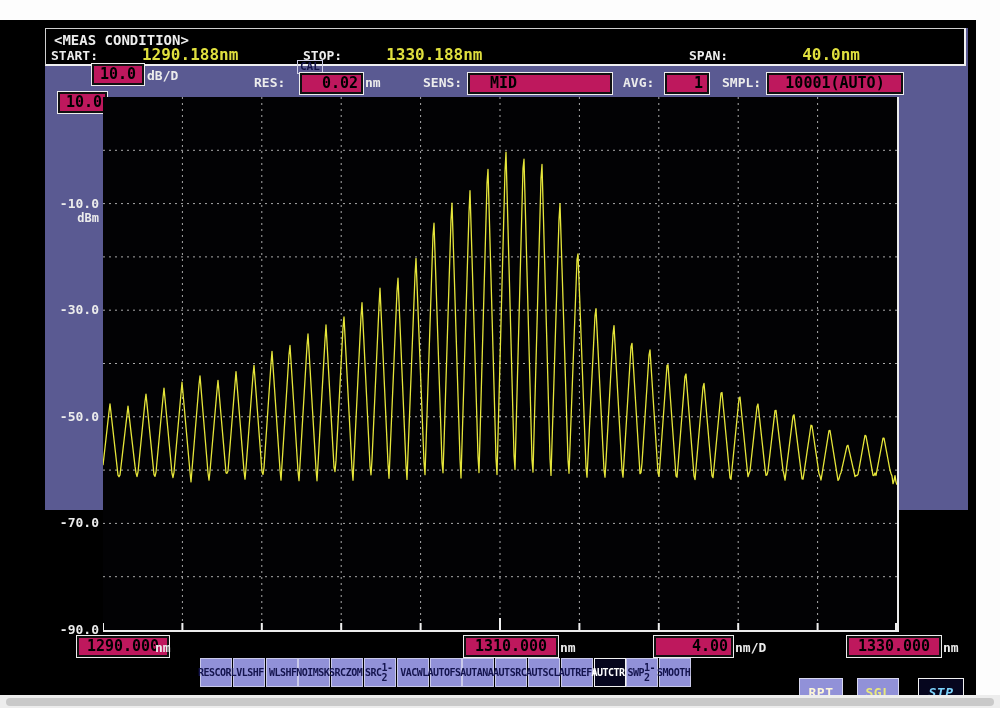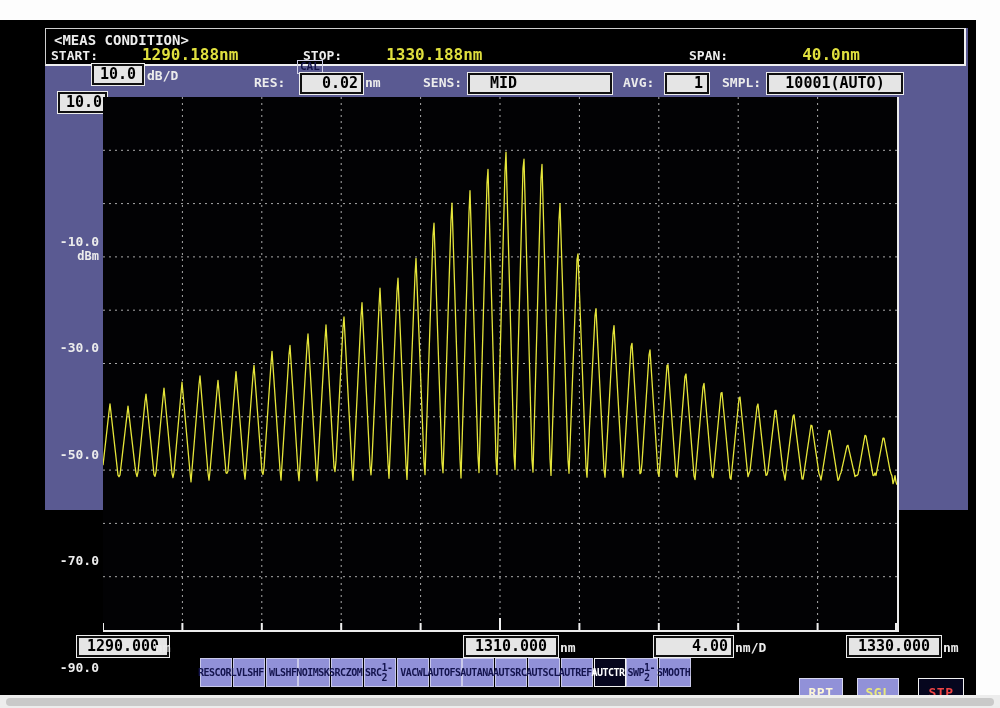--- a/index.html
+++ b/index.html
@@ -16,35 +16,35 @@
   .badge{font-size:13px;font-weight:bold;border:1px solid;padding:0 3px;line-height:14px;}
   .hline2{position:absolute;left:0;top:16px;width:100%;height:19px;}
   .hgroup{position:absolute;display:flex;align-items:baseline;gap:44px;}
   .hlabel{font-size:13px;font-weight:bold;color:#ededed;}
   .hvalue{font-size:16px;font-weight:bold;color:var(--value-yellow,#dfdf3e);}
   .hg0{left:5px;} .hg1{left:257px;} .hg2{left:430px;} .hg3{left:643px;}
   .hg3 .hvalue{margin-left:30px;}
 
   
   .slabel{position:absolute;font-size:13px;font-weight:bold;color:#ececec;}
-  .box{position:absolute;background:#e5e5e5;color:#000;border:2px solid #101010;
+  .box{position:absolute;background:#be185d;color:#000;border:2px solid #101010;
        box-shadow:0 0 0 1px #ededed;font-weight:bold;font-size:15px;line-height:17px;}
   .cal{position:absolute;left:252px;top:32px;font-size:11px;font-weight:bold;color:#15154a;
        border:1px solid #cfcfe6;padding:0 2px;line-height:12px;}
 
   
   .refbox{left:13px;top:64px;width:42px;height:17px;text-align:right;padding-right:3px;}
   .reflabel{position:absolute;left:62px;top:71px;font-size:12px;font-weight:bold;color:#e6e6e6;}
   .plot{position:absolute;left:58px;top:69px;width:794px;height:533px;background:#020204;
         border-right:2px solid #ececec;border-bottom:2px solid #ececec;}
   svg{display:block;}
   .grid{stroke:var(--grid,#c8c8c8);stroke-width:1;stroke-dasharray:2 4;opacity:.85;}
   .tick{stroke:#f0f0f0;stroke-width:2;}
   .trace{fill:none;stroke:var(--trace,#e6e63a);stroke-width:1.3;stroke-linejoin:round;}
-  .ylab{position:absolute;left:2px;width:52px;text-align:right;font-size:13px;font-weight:bold;color:#ececec;margin-top:38px;}
+  .ylab{position:absolute;left:2px;width:52px;text-align:right;font-size:13px;font-weight:bold;color:#ececec;}
   .yunit{font-size:12px;}
 
   
   .xaxis-box{height:17px;text-align:center;}
   .xb0{left:32px;top:608px;width:88px;}
   .xb1{left:419px;top:608px;width:90px;}
   .xb2{left:609px;top:608px;width:72px;text-align:right;padding-right:3px;}
   .xb3{left:802px;top:608px;width:90px;}
   .xunit{position:absolute;font-size:13px;font-weight:bold;color:#ececec;top:612px;}
   .xu0{left:110px;} .xu1{left:515px;} .xu2{left:690px;} .xu3{left:898px;}
@@ -211,21 +211,21 @@
           <div class="skey" style="left: 581.4px;">
             <span>SWP</span>
             <span>1-2</span>
           </div>
           <div class="skey" style="left: 614.2px;">
             <span>SMO</span>
             <span>OTH</span>
           </div>
           <div class="akey" style="left: 754px; width: 42px; background: rgb(145, 145, 216); color: rgb(253, 246, 216); border-color: rgb(216, 216, 240);">RPT</div>
           <div class="akey" style="left: 812px; width: 40px; background: rgb(145, 145, 216); color: rgb(233, 233, 122); border-color: rgb(216, 216, 240);">SGL</div>
-          <div class="akey" style="left: 873px; width: 44px; background: rgb(6, 6, 30); color: #ef4444; border-color: rgb(242, 242, 242);">STP</div>
+          <div class="akey" style="left: 873px; width: 44px; background: rgb(6, 6, 30); color: #7dd3fc; border-color: rgb(242, 242, 242); font-style: italic;">STP</div>
         </div>
     </div>
   </div>
 
   <div class="bottom-strip">
     <div class="scroll-thumb"></div>
   </div>
 </div>
 
 </body></html>

